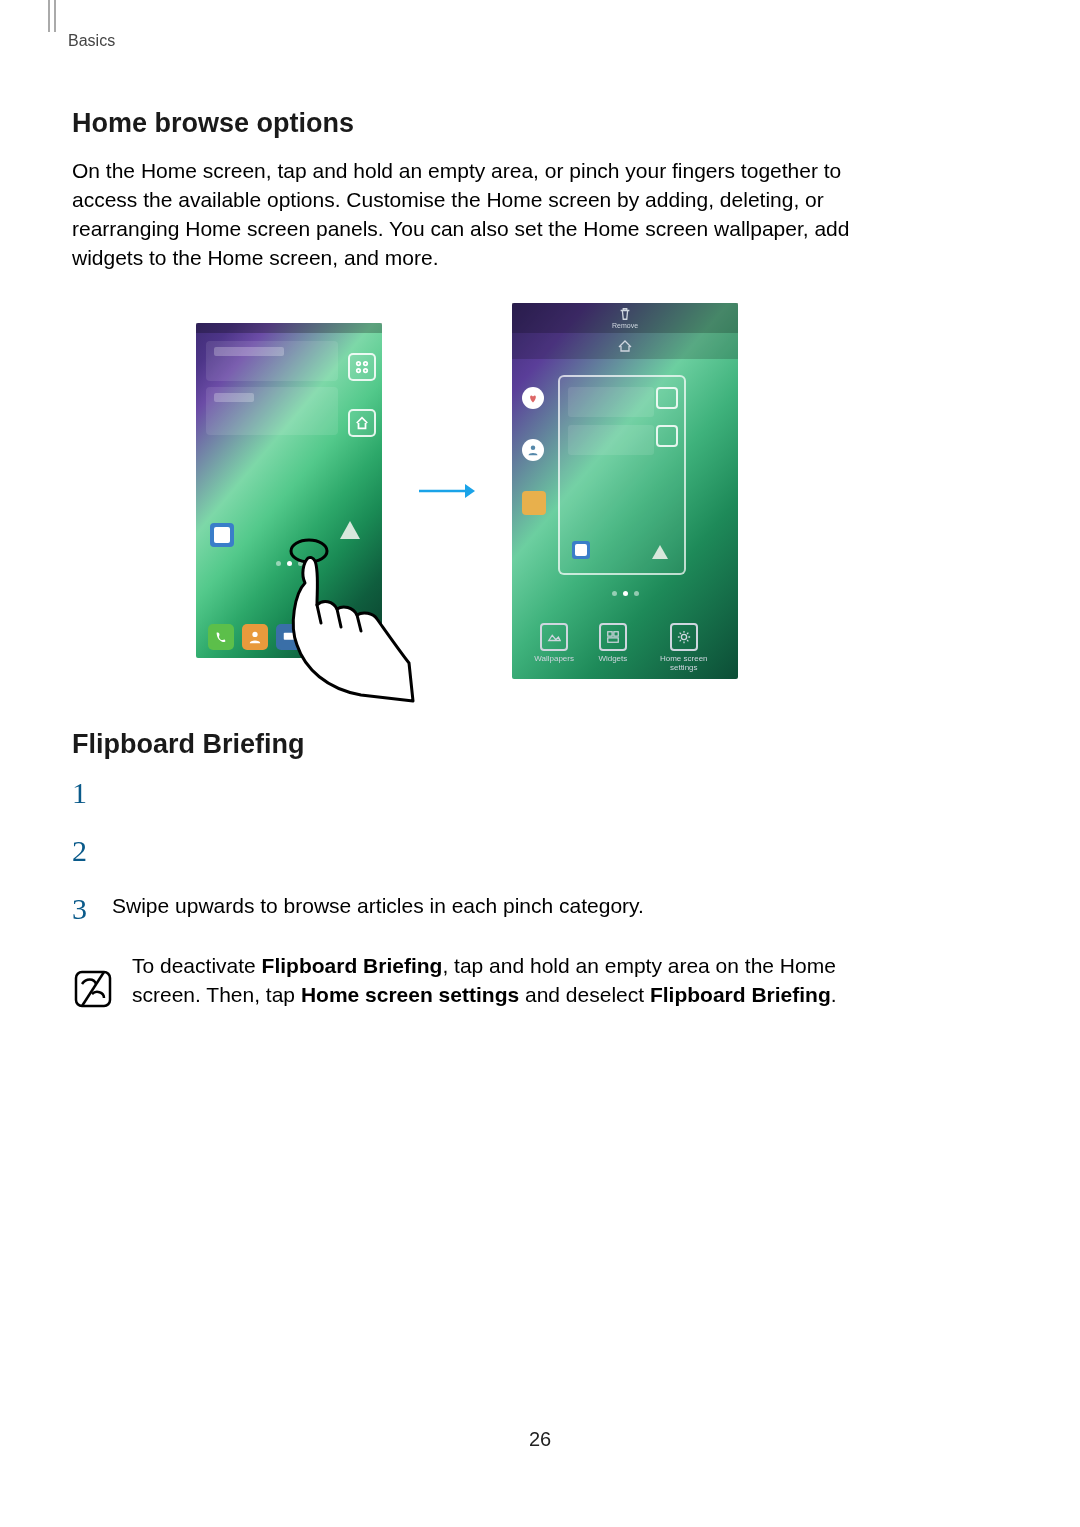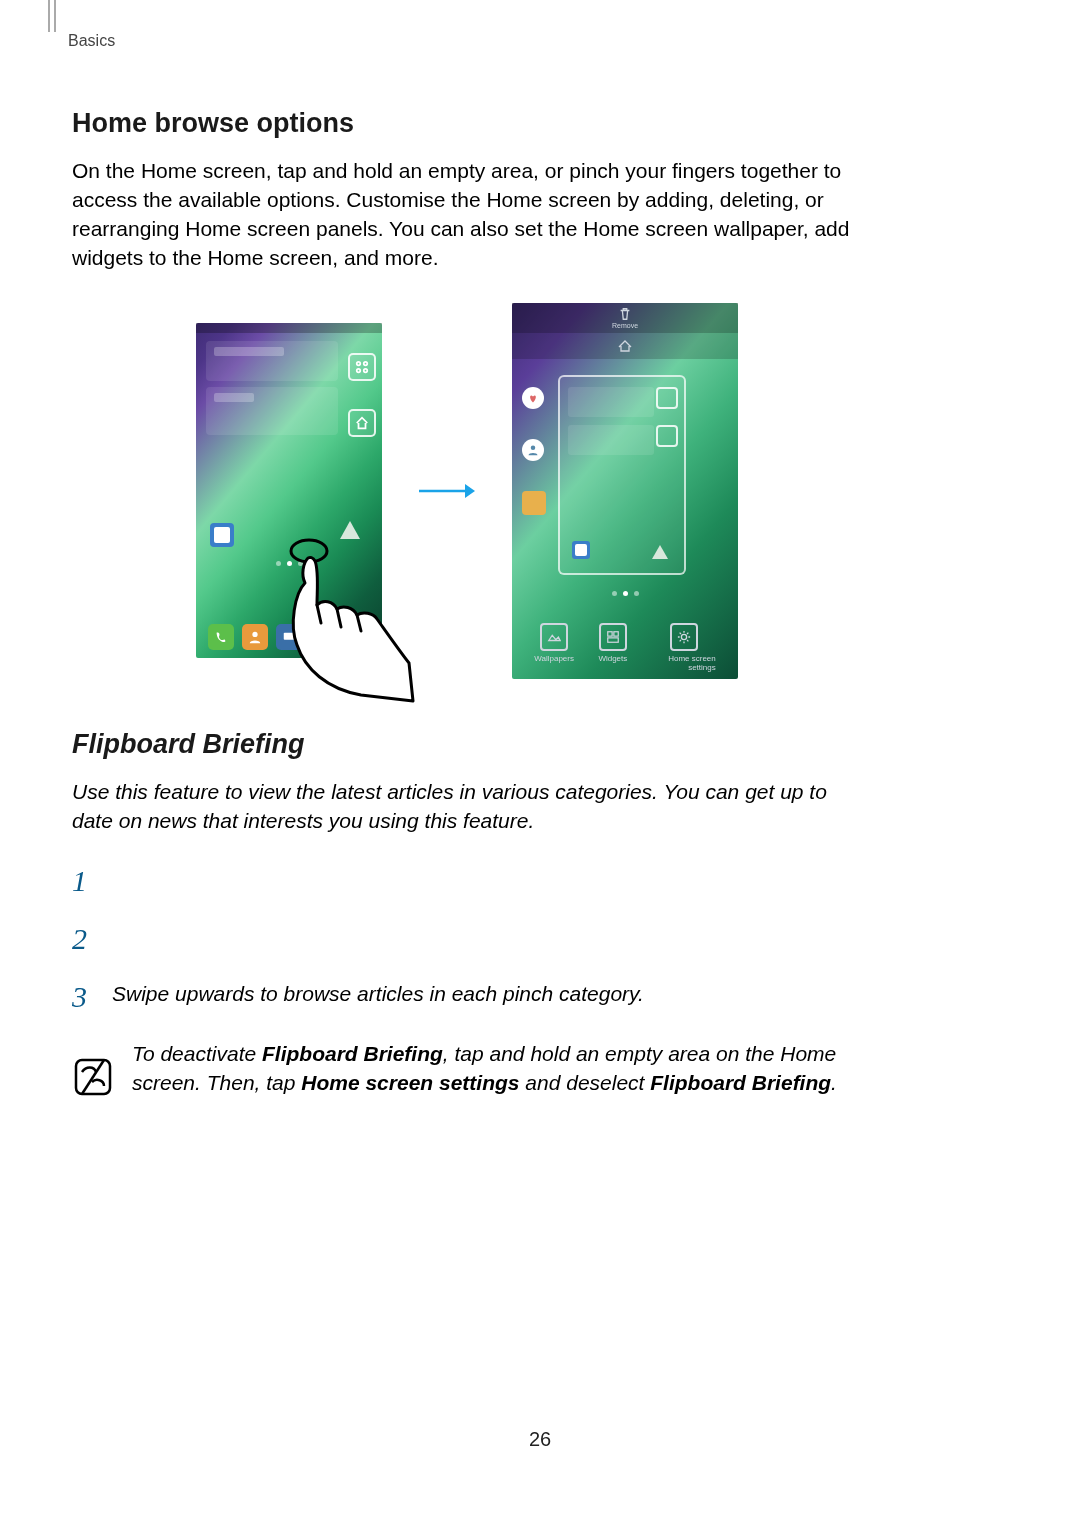--- a/index.html
+++ b/index.html
@@ -103,23 +103,23 @@
   .phone2 .pw-folder{position:absolute;left:12px;bottom:14px;width:18px;height:18px;background:#3a7ec9;border-radius:3px;}
   .phone2 .pw-folder::after{content:"";position:absolute;inset:3px;background:#fff;border-radius:2px;}
   .phone2 .pw-tri{position:absolute;right:16px;bottom:14px;width:0;height:0;border-left:8px solid transparent;border-right:8px solid transparent;border-bottom:14px solid #d8e8dc;}
   .phone2 .left-icons{position:absolute;left:10px;top:84px;display:flex;flex-direction:column;gap:30px;}
   .phone2 .lic{width:22px;height:22px;border-radius:50%;background:#fff;display:flex;align-items:center;justify-content:center;}
   .phone2 .lic.sq{border-radius:4px;width:24px;height:24px;background:#e8b04c;}
   .phone2 .dots{position:absolute;left:0;right:0;top:288px;display:flex;justify-content:center;gap:6px;} .phone2 .dots span{width:5px;height:5px;border-radius:50%;background:rgba(255,255,255,.5);} .phone2 .dots span.on{background:#fff;}
   .phone2 .bottom-opts{position:absolute;left:0;right:0;bottom:6px;display:flex;justify-content:space-around;padding:0 10px;}
   .phone2 .opt{display:flex;flex-direction:column;align-items:center;gap:4px;}
   .phone2 .opt .box{width:28px;height:28px;border:2px solid #cfd6df;border-radius:4px;display:flex;align-items:center;justify-content:center;}
-  .phone2 .opt .lbl{font-size:8px;color:#cfd6df;text-align:right;max-width:64px;line-height:1.1;}
-
-  .section2 { margin-top: 5px; font-style: italic; }
+  .phone2 .opt .lbl{font-size:8px;color:#cfd6df;text-align:center;max-width:64px;line-height:1.1;}
+
+  .section2 { margin-top: 5px; }
   .steps { list-style:none; margin-top: 12px; }
   .steps li { display:flex; align-items:flex-start; gap:18px; margin-bottom: 28px; font-size:21px; }
   .steps .num { font-size:30px; font-family: Georgia, 'Times New Roman', serif; color:#0a5a8a; line-height:1; min-width:22px; }
   .inline-icon {
     display:inline-block; width:16px; height:16px; vertical-align:-2px;
     background: linear-gradient(#d69a3a 0 33%, #d69a3a 33% 34%, #e0a84a 34% 66%, #5a9bd4 66% 100%);
     border-radius:2px; margin:0 2px;
     box-shadow: inset 0 5px 0 #d48a2a, inset 0 -5px 0 #4a8bc8;
   }
   .note-row { display:flex; gap:18px; align-items:flex-end; margin-top:16px; }
@@ -295,21 +295,20 @@
               </svg>
             </div>
           <span class="lbl">Home screen settings</span>
         </div>
       </div>
     </div>
   </div>
 
   <div class="section2">
     <h2>Flipboard Briefing</h2>
-    <p class="para">Use this feature to view the latest articles in various categories. You can get up to date on news that interests you using this feature.</p>
 
     <ol class="steps">
       <li>
         <span class="num">1</span>
       </li>
       <li>
         <span class="num">2</span>
       </li>
       <li>
         <span class="num">3</span>

